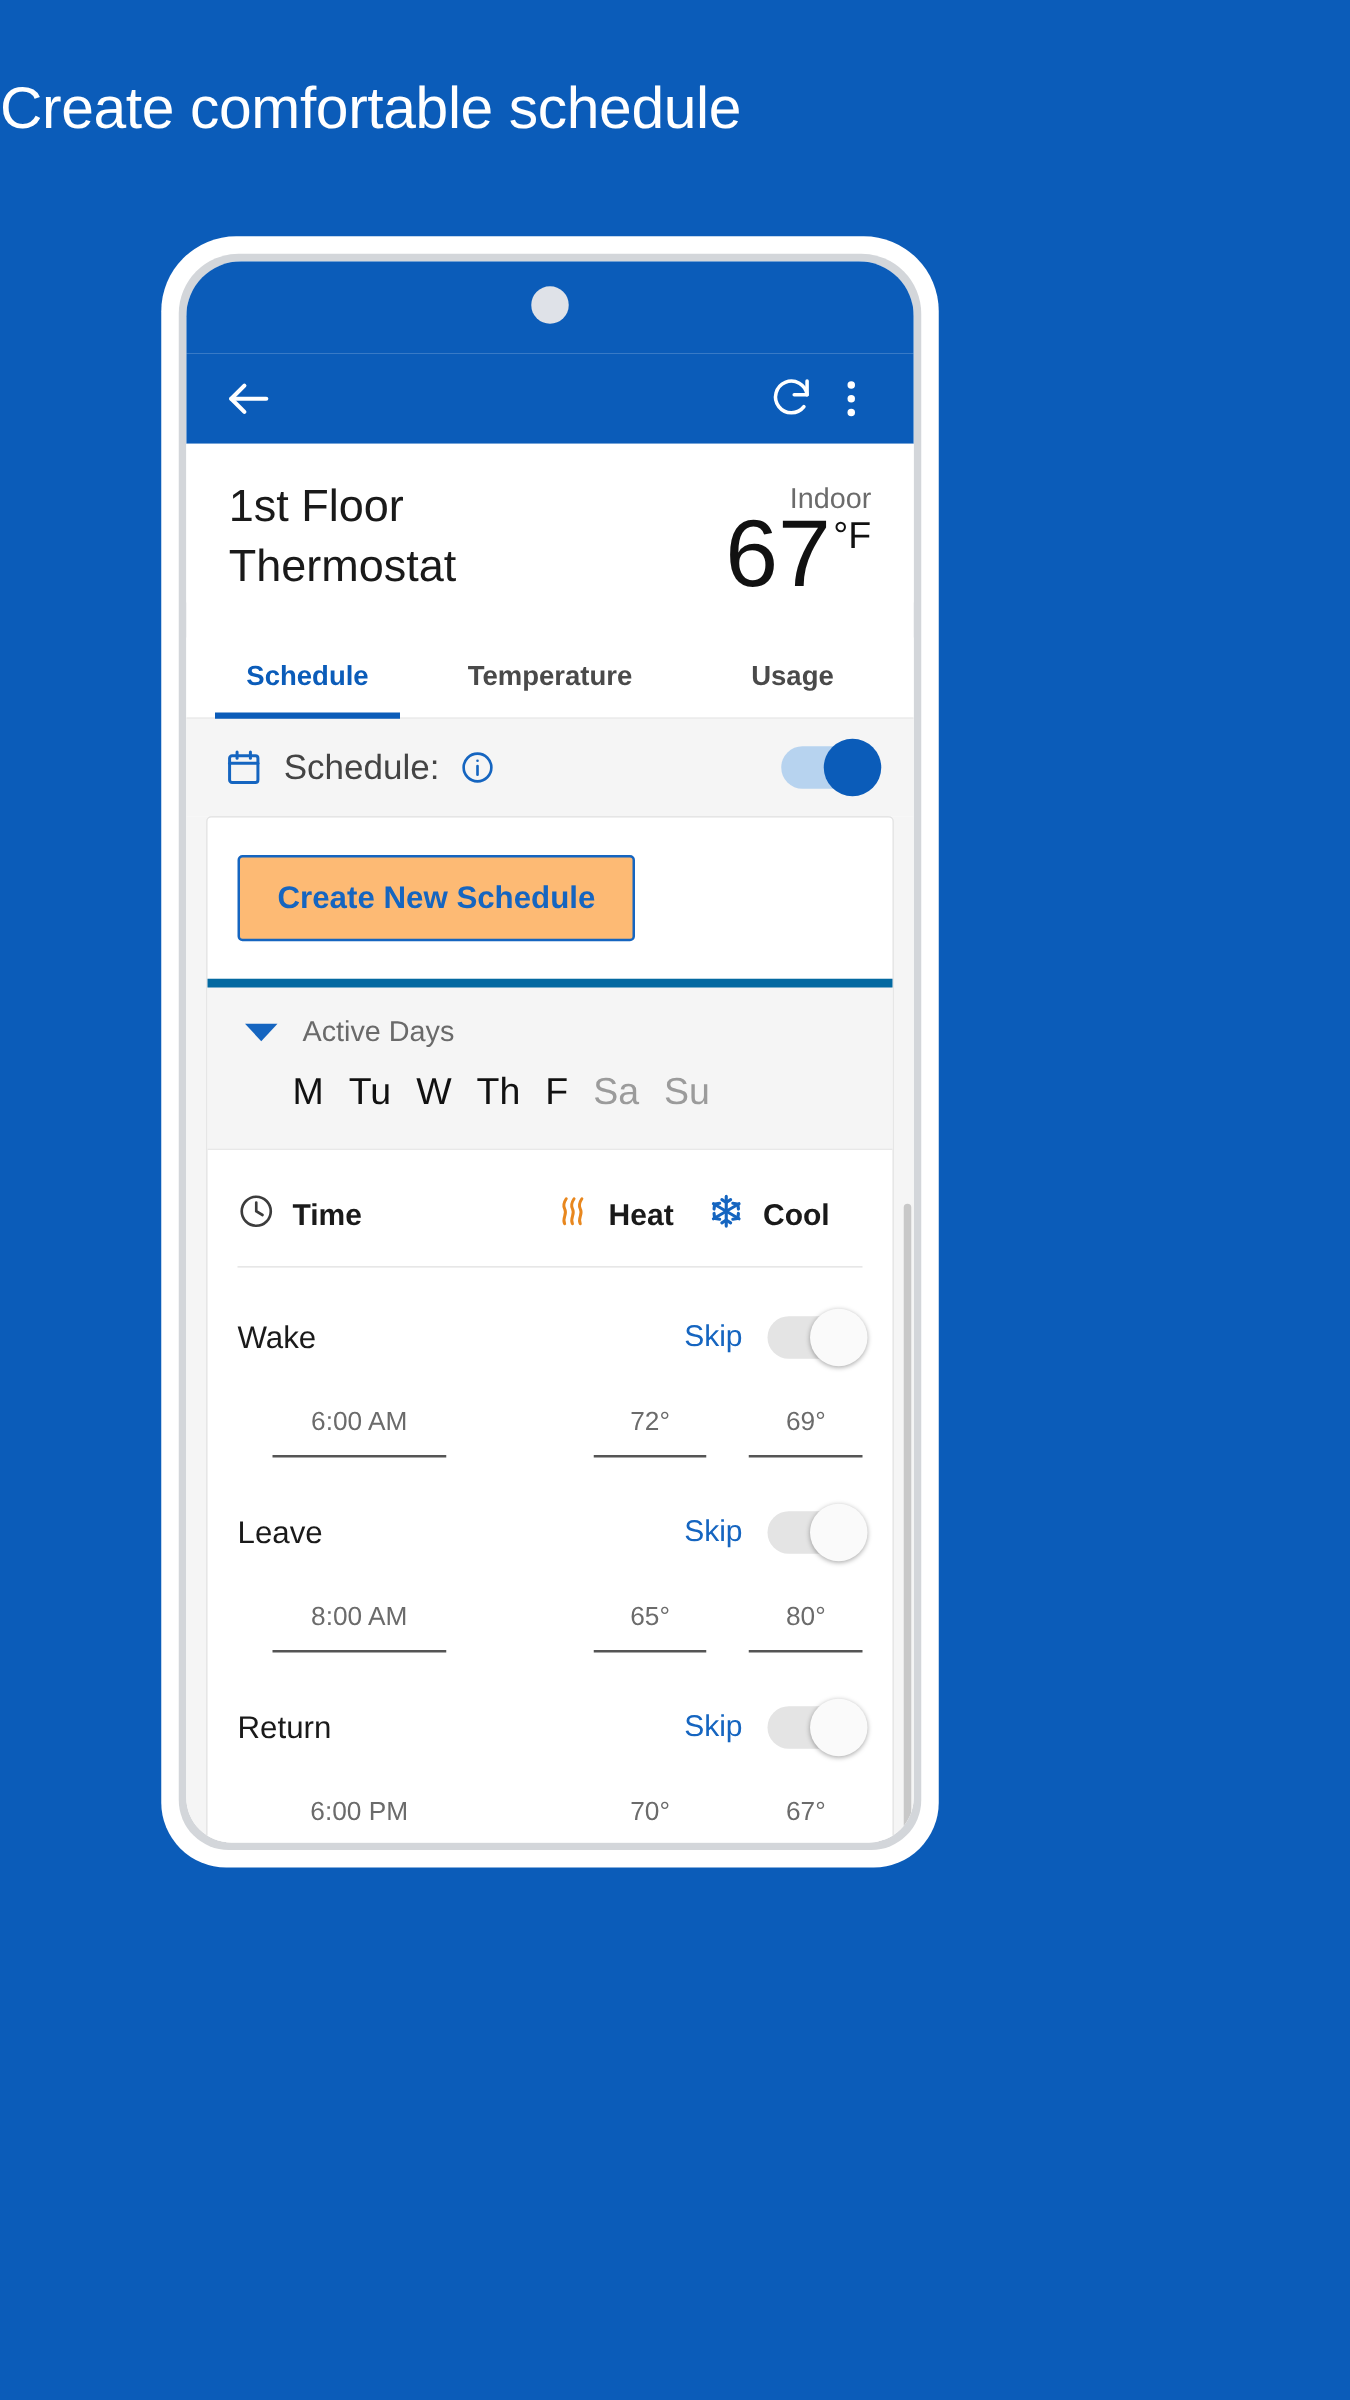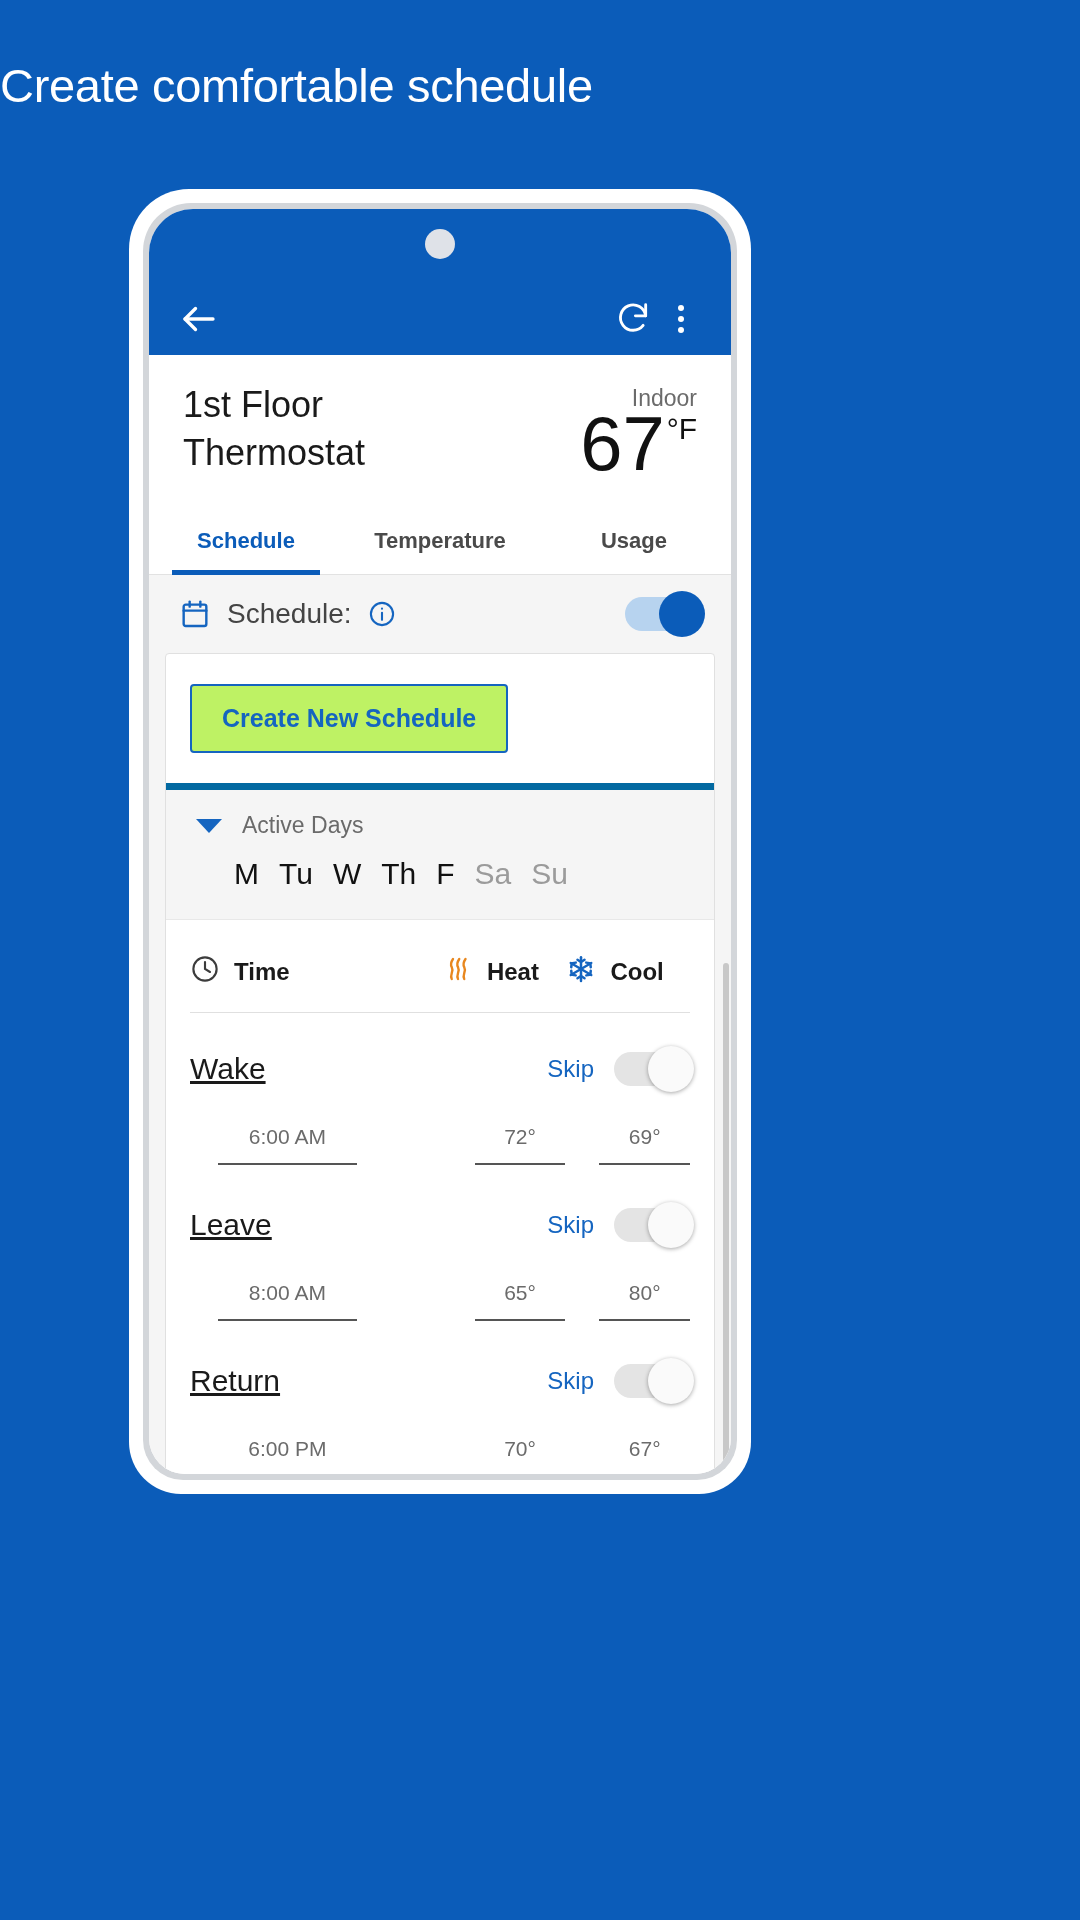--- a/index.html
+++ b/index.html
@@ -195,21 +195,21 @@
   }
   .card-top { padding: 30px 24px 30px 24px; }
   .btn-outline {
     display: inline-block;
     border: 2px solid #1565c0;
     border-radius: 4px;
     color: #1565c0;
     font-size: 25px;
     font-weight: bold;
     padding: 18px 30px;
-    background: #bef264;
+    background: #fdba74;
   }
 
   .active-days {
     background: #f5f5f5;
     border-top: 7px solid #0369a1;
     border-bottom: 1px solid #e8e8e8;
     padding: 22px 30px 28px 30px;
   }
   .ad-head {
     display: flex; align-items: center; gap: 20px;
@@ -239,21 +239,21 @@
   .ch { display: flex; align-items: center; gap: 14px; font-size: 24px; font-weight: bold; color: #1a1a1a; }
   .ch.time { width: 262px; }
   .ch.heat { width: 128px; }
   .ch.cool { width: 128px; }
 
   .sched-row { padding-top: 30px; }
   .row-top {
     display: flex; align-items: center;
     height: 52px;
   }
-  .row-label { font-size: 30px; color: #1a1a1a; flex: 1; text-decoration: underline; }
+  .row-label { font-size: 25px; color: #1a1a1a; flex: 1; }
   .skip-label {
     font-size: 24px; color: #1565c0; margin-right: 20px;
   }
   .row-fields {
     display: flex; align-items: flex-end;
     margin-top: 30px; padding-bottom: 4px;
   }
   .field {
     border-bottom: 2px solid #555555;
     text-align: center;

